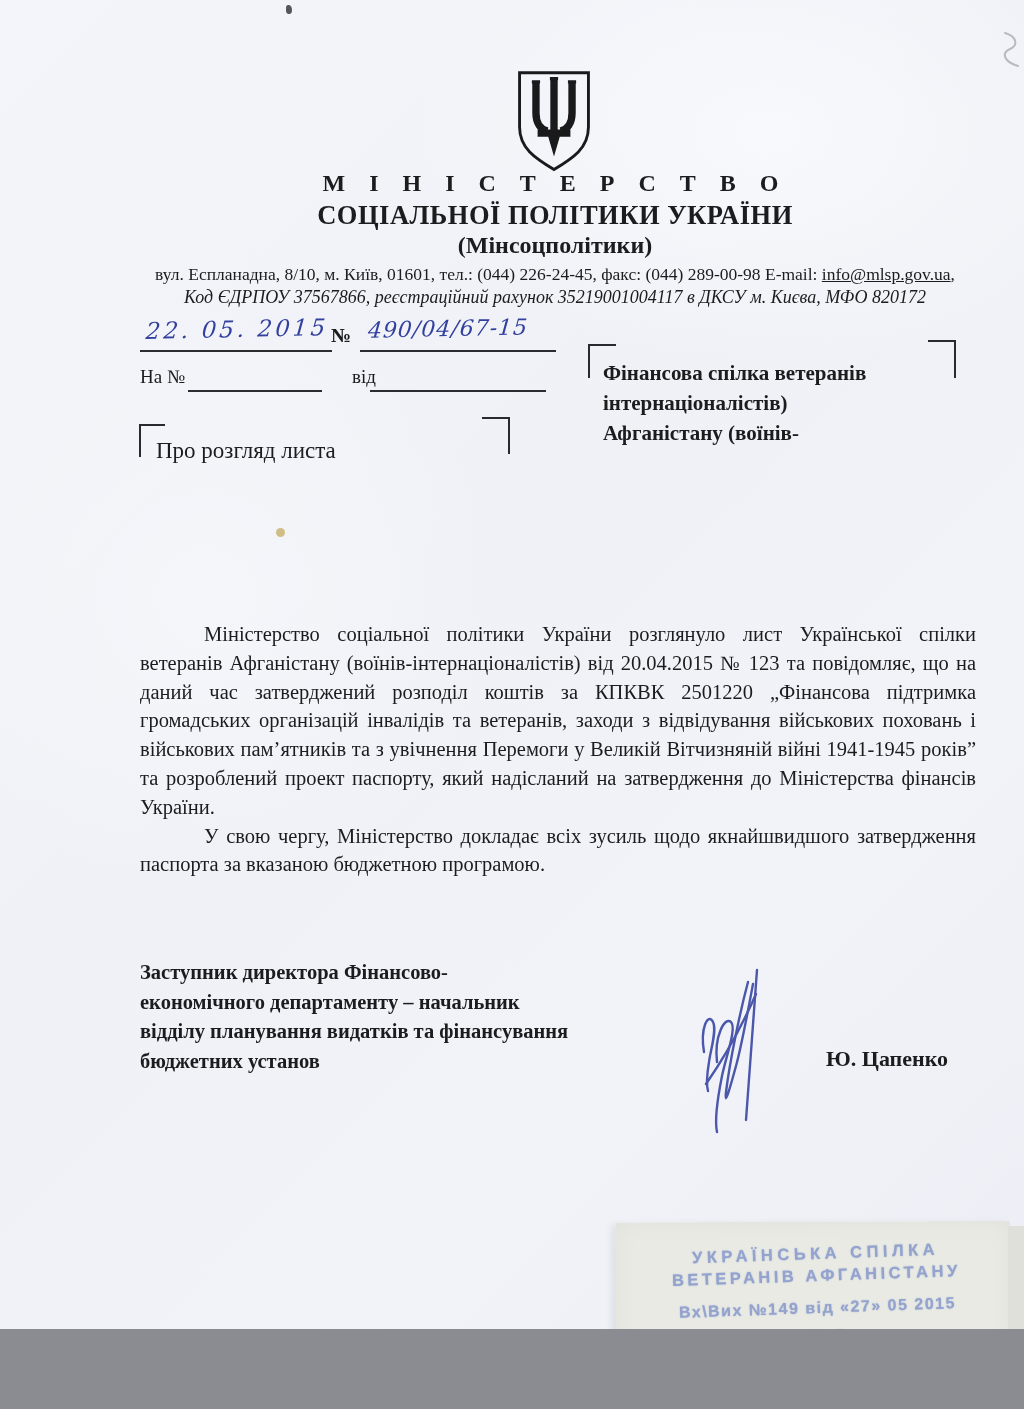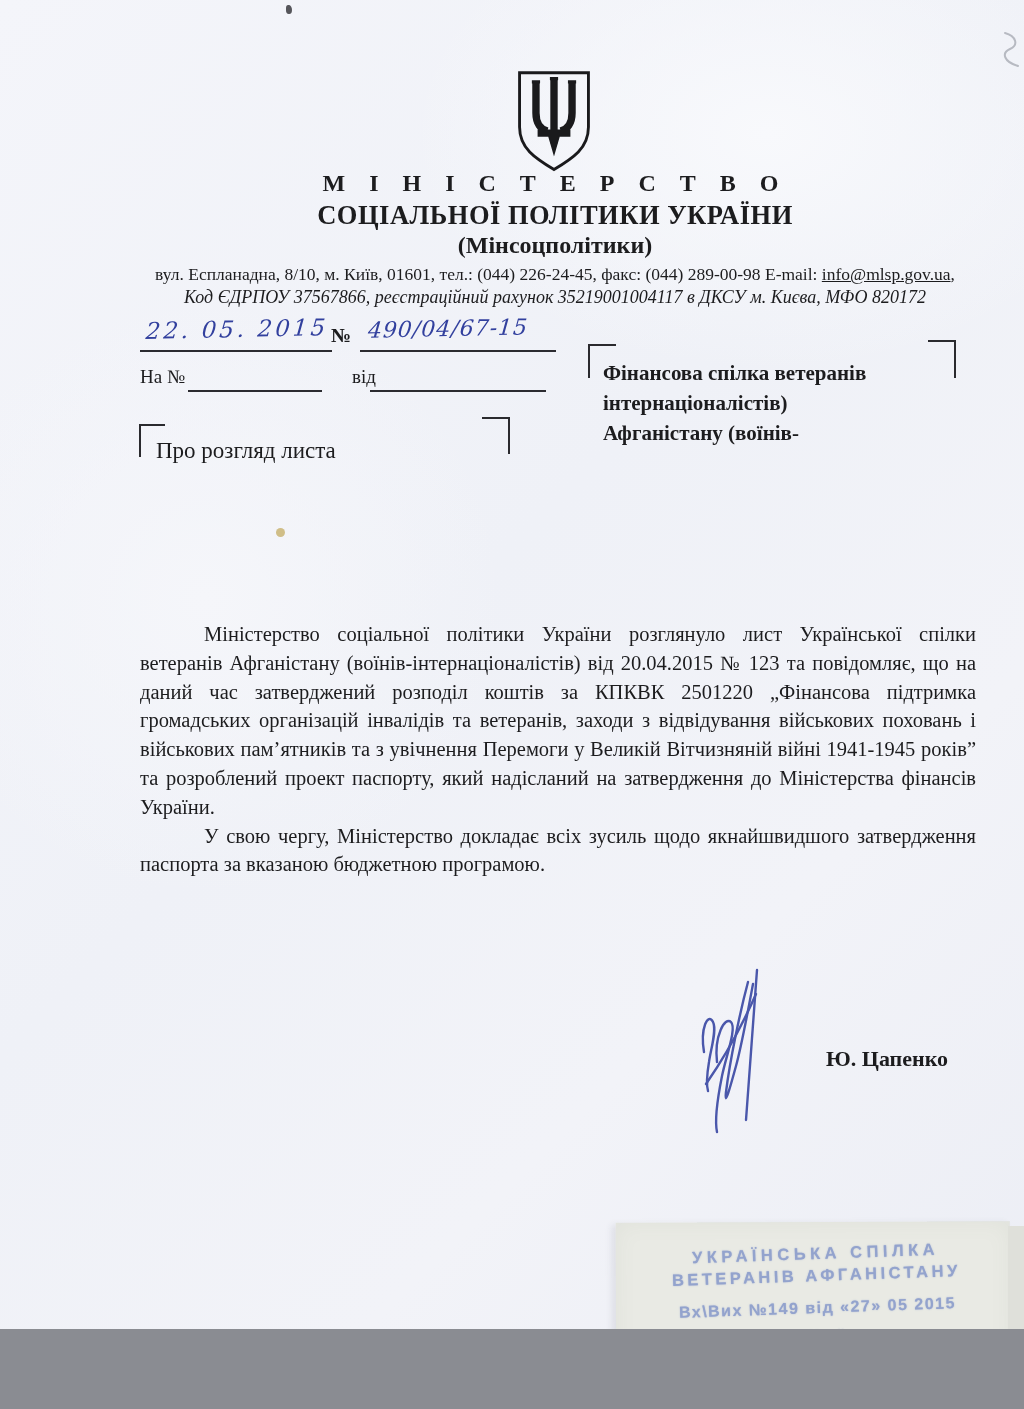--- a/index.html
+++ b/index.html
@@ -117,20 +117,26 @@
 
   <div class="abs corner-tl sub-tl"></div>
   <div class="abs corner-tr sub-tr"></div>
   <div class="abs subject">Про розгляд листа</div>
 
   <div class="abs body-block">
     <p>Міністерство соціальної політики України розглянуло лист Української спілки ветеранів Афганістану (воїнів-інтернаціоналістів) від 20.04.2015 № 123 та повідомляє, що на даний час затверджений розподіл коштів за КПКВК 2501220 „Фінансова підтримка громадських організацій інвалідів та ветеранів, заходи з відвідування військових поховань і військових пам’ятників та з увічнення Перемоги у Великій Вітчизняній війні 1941-1945 років” та розроблений проект паспорту, який надісланий на затвердження до Міністерства фінансів України.</p>
     <p>У свою чергу, Міністерство докладає всіх зусиль щодо якнайшвидшого затвердження паспорта за вказаною бюджетною програмою.</p>
   </div>
 
+  <div class="abs sign-title">
+    <div>Заступник директора Фінансово-</div>
+    <div>економічного департаменту – начальник</div>
+    <div>відділу планування видатків та фінансування</div>
+    <div>бюджетних установ</div>
+  </div>
   <svg class="abs sign-svg" viewBox="0 0 96 172">
     <g stroke="#3c4aa5" stroke-width="2.4" fill="none" stroke-linecap="round" opacity="0.92">
       <path d="M16 88 C12 64 20 48 25 58 C29 66 23 84 21 98 C19 110 18 120 20 127"></path>
       <path d="M29 98 C26 72 37 52 43 58 C49 64 38 92 34 112 C30 132 26 154 29 168"></path>
       <path d="M60 18 C52 48 42 96 38 128 C36 145 42 124 48 102 C54 80 62 36 65 20"></path>
       <path d="M69 6 C66 50 61 112 58 156"></path>
       <path d="M18 120 C36 94 54 62 68 30"></path>
     </g>
   </svg>
   <div class="abs sign-name">Ю. Цапенко</div>

